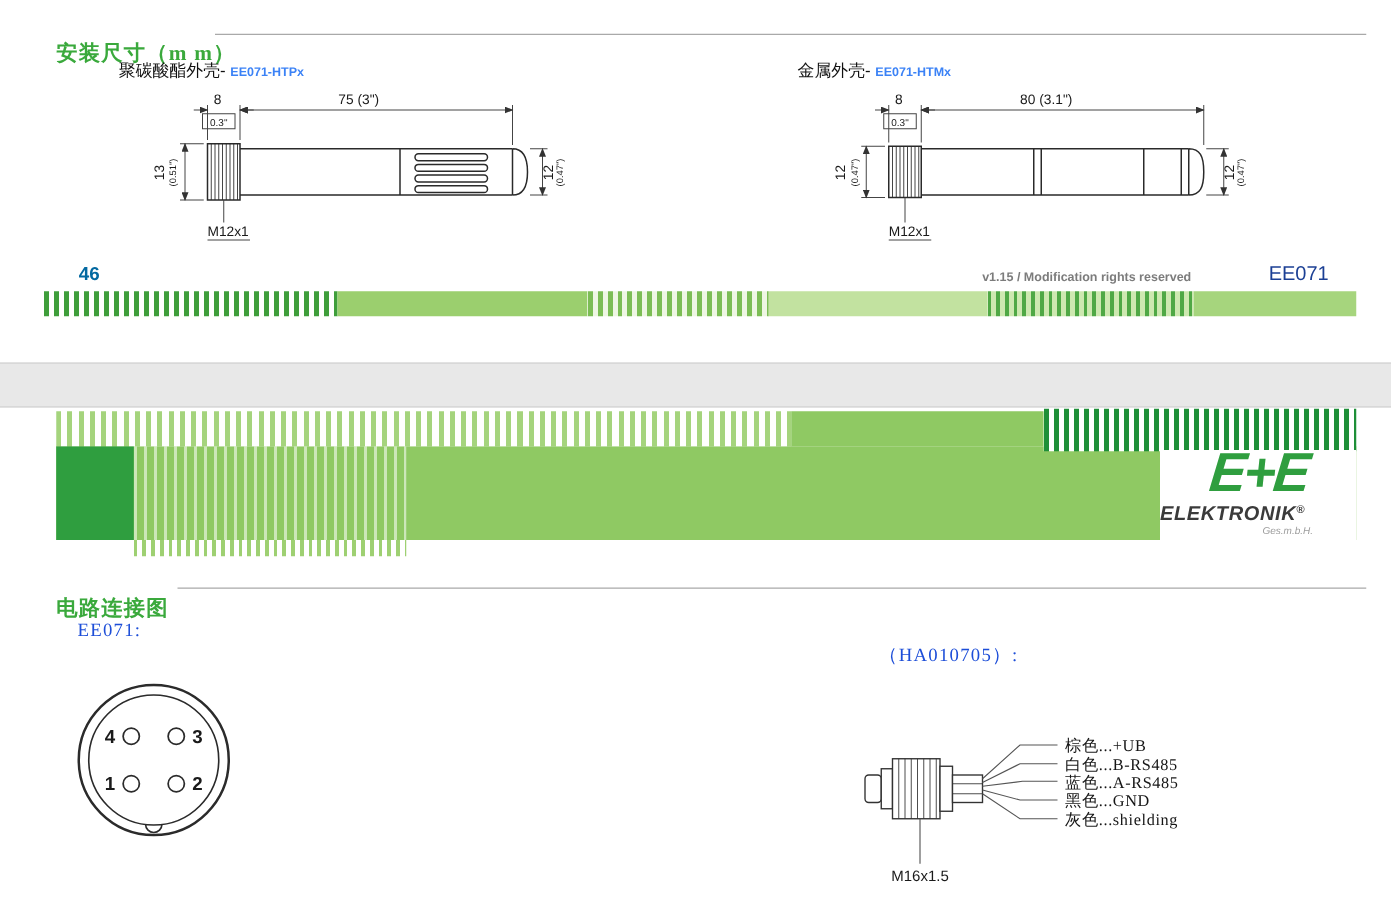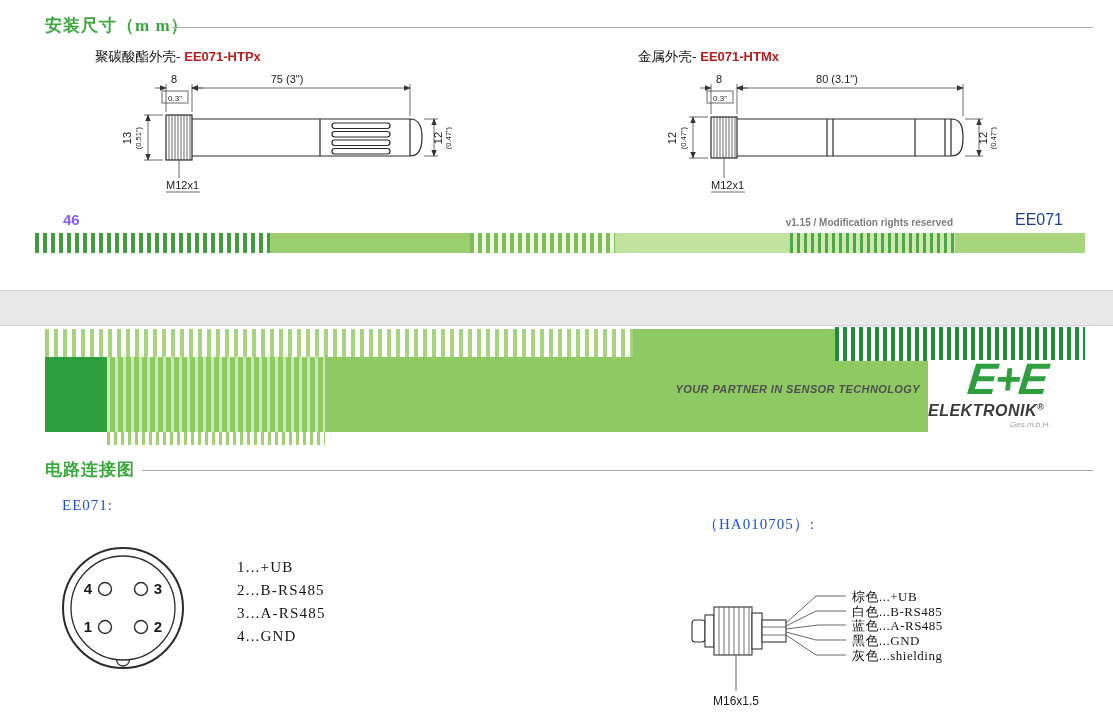--- a/index.html
+++ b/index.html
@@ -1,22 +1,22 @@
 <!DOCTYPE html>
 <html><head>
 <meta charset="utf-8">
 <style>
   html,body{margin:0;padding:0;background:#fff;}
   .page{position:relative;width:1113px;height:728px;background:#ffffff;font-family:"Liberation Sans",sans-serif;overflow:hidden;}
   .abs{position:absolute;}
-  .sec-title{color:#3aa93c;font-size:17px;letter-spacing:1px;font-weight:600;font-family:"Liberation Serif",serif;}
+  .sec-title{color:#3aa93c;font-size:17px;letter-spacing:1px;font-weight:600;font-family:"Liberation Serif",serif;margin-top:17px;}
   .rule{height:0;border-top:1px solid #a9a9a9;}
   .draw-title{font-size:13.5px;color:#111;}
-  .draw-title b{color:#b91c1c;font-size:13px;}
-  .footer-num{font-weight:bold;font-size:15px;color:#8b5cf6;}
+  .draw-title b{color:#3b82f6;font-size:10px;}
+  .footer-num{font-weight:bold;font-size:15px;color:#0369a1;}
   .footer-ver{font-size:10px;color:#7c7c7c;font-weight:bold;}
   .footer-code{font-weight:normal;font-size:16px;color:#1b3f94;}
   .bar{display:flex;}
   .seg{height:100%;}
   .st-dark{background:repeating-linear-gradient(90deg,#3f9e3b 0 4px,#ffffff 4px 8px);}
   .st-mid{background:repeating-linear-gradient(90deg,#7cbd55 0 4px,#eef6e3 4px 8px);}
   .st-light2{background:repeating-linear-gradient(90deg,#4fa845 0 3px,#cde8b0 3px 7px);}
   .sol-a{background:#9bcf6e;}
   .sol-b{background:#c2e2a0;}
   .sol-c{background:#a6d57d;}
@@ -139,21 +139,20 @@
   <div class="abs divider" style="left:0;top:290px;width:1113px;height:34px"></div>
 
   <div class="abs band" style="left:45px;top:357px;width:1040px;height:75px"></div>
   <div class="abs band-dark" style="left:45px;top:357px;width:62px;height:75px"></div>
   <div class="abs band-stripes" style="left:107px;top:357px;width:218px;height:75px"></div>
   <div class="abs row-stripes" style="left:45px;top:329px;width:588px;height:28px"></div>
   <div class="abs band" style="left:633px;top:329px;width:202px;height:28px"></div>
   <div class="abs dark-stripes" style="left:835px;top:327px;width:250px;height:34px"></div>
   <div class="abs mini-stripes" style="left:107px;top:432px;width:218px;height:13px"></div>
   <div class="abs patch" style="left:928px;top:360px;width:157px;height:74px"></div>
-  <div class="abs tagline" style="left:500px;top:383px">YOUR PARTNER IN SENSOR TECHNOLOGY</div>
   <div class="abs logo-main" style="left:932px;top:356px">E+E</div>
   <div class="abs logo-sub" style="left:928px;top:402px">
     <span>ELEKTRONIK</span><sup>®</sup>
   </div>
   <div class="abs logo-co" style="left:1010px;top:420px">Ges.m.b.H.</div>
 
   <div class="abs sec-title" style="left:45px;top:458px">电路连接图</div>
   <div class="abs rule" style="left:142px;top:470px;width:951px"></div>
 
   <div class="abs green-serif" style="left:62px;top:497px">EE071:</div>
@@ -169,26 +168,20 @@
       <path d="M61.5 121.5 A6.5 6.5 0 0 0 74.5 121.5" stroke-width="1.3"></path>
     </g>
     <g font-size="15" font-weight="bold" text-anchor="middle">
       <text x="33" y="56">4</text>
       <text x="103" y="56">3</text>
       <text x="33" y="94">1</text>
       <text x="103" y="94">2</text>
     </g>
   </svg>
 
-  <div class="abs pins" style="left:237px;top:556px">
-    <div>1...+UB</div>
-    <div>2...B-RS485</div>
-    <div>3...A-RS485</div>
-    <div>4...GND</div>
-  </div>
 
   <div class="abs green-serif" style="left:703px;top:515px">（HA010705）:</div>
 
   <svg class="abs" style="left:678px;top:573px" width="172" height="150" viewBox="0 0 172 150">
     <g stroke="#333" fill="#ffffff" stroke-width="1.1">
       <rect x="14" y="47" width="13" height="22" rx="3"></rect>
       <rect x="27" y="42" width="9" height="32"></rect>
       <rect x="36" y="34" width="38" height="48"></rect>
       <path d="M41 34 V82 M46 34 V82 M51 34 V82 M56 34 V82 M61 34 V82 M66 34 V82 M71 34 V82" stroke-width="0.7" fill="none"></path>
       <rect x="74" y="40" width="10" height="36"></rect>

